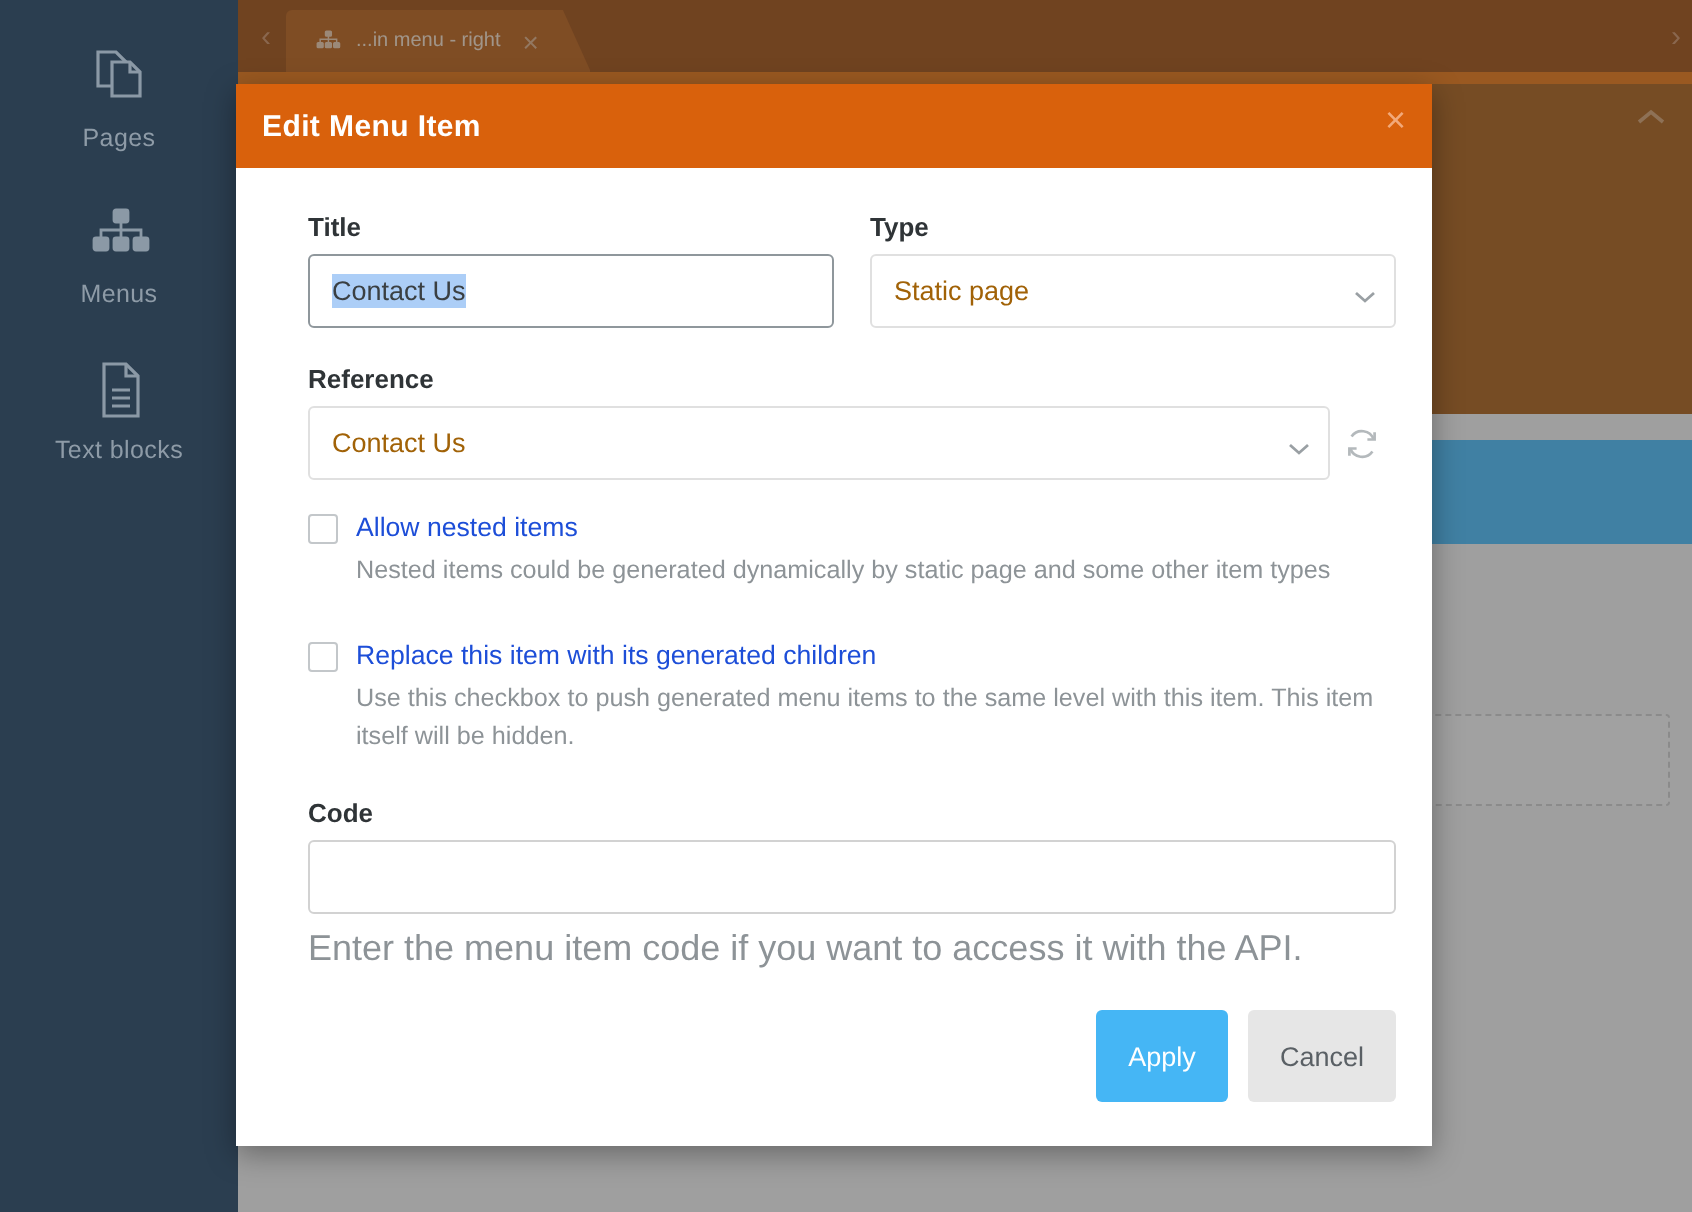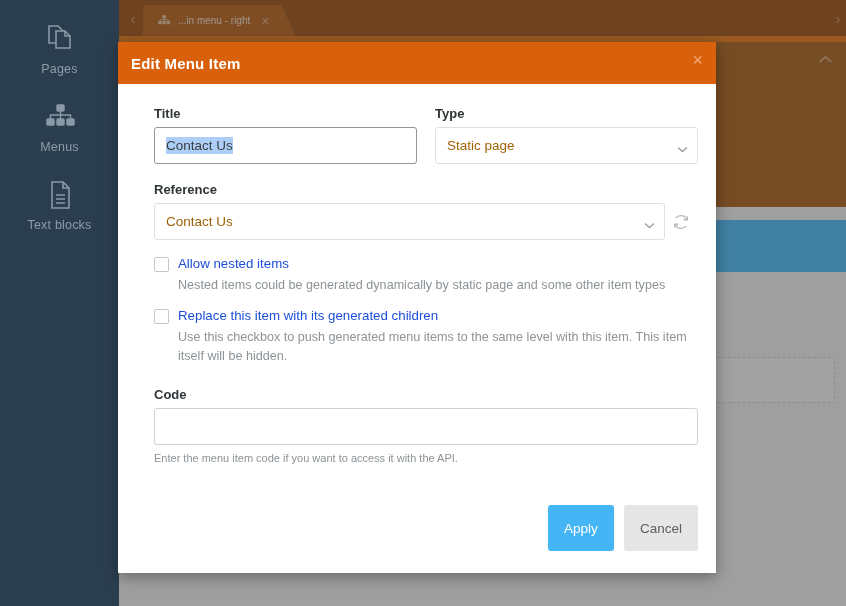--- a/index.html
+++ b/index.html
@@ -189,21 +189,21 @@
     border: 1px solid #c3c7ca; border-radius: 2px;
     background: #fff; margin-top: 1px; cursor: pointer;
   }
   .cblabel { font-size: 13.3px; color: #1d4ed8; }
   .cbhelp {
     font-size: 12.6px; color: #8d9397;
     margin: 4px 0 0 24px; line-height: 1.45;
     max-width: 560px;
   }
   .help {
-    font-size: 11px; color: #8d9397; margin-top: 7px;
+    font-size: 18px; color: #8d9397; margin-top: 7px;
   }
 
   .modal-foot {
     position: absolute; left: 0; bottom: 0;
     width: 598px; padding: 0 18px 22px 18px;
     display: flex; justify-content: flex-end; gap: 10px;
   }
   .btn {
     height: 46px; min-width: 66px;
     border: none; border-radius: 3px;
@@ -348,21 +348,21 @@
       </div>
 
       <div style="margin-top:-2px">
         <div class="cbrow">
           <span class="cbox"></span>
           <span class="cblabel">Allow nested items</span>
         </div>
         <div class="cbhelp">Nested items could be generated dynamically by static page and some other item types</div>
       </div>
 
-      <div style="margin-top:14px">
+      <div style="margin-top:26px">
         <div class="cbrow">
           <span class="cbox"></span>
           <span class="cblabel">Replace this item with its generated children</span>
         </div>
         <div class="cbhelp">Use this checkbox to push generated menu items to the same level with this item. This item itself will be hidden.</div>
       </div>
 
       <div style="margin-top:22px">
         <label class="lbl">Code</label>
         <input class="inp" placeholder="" style="">

